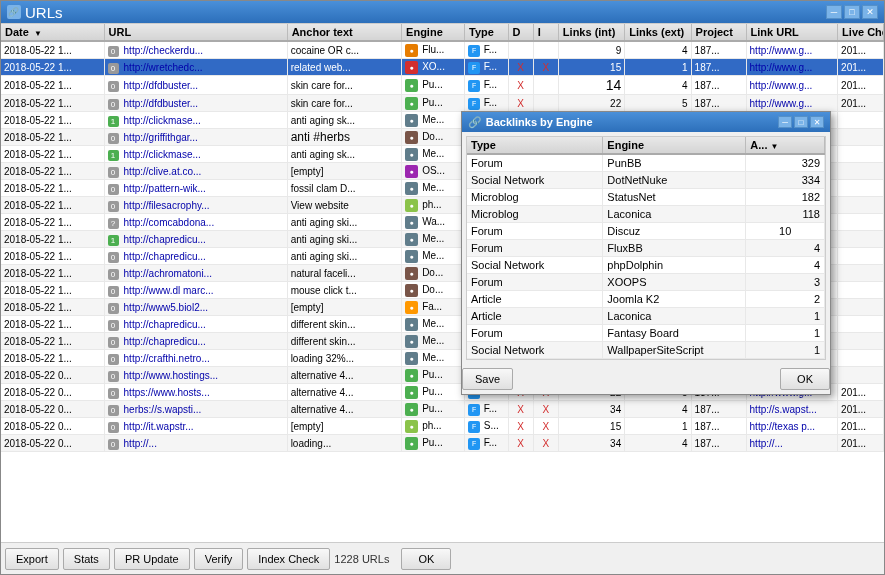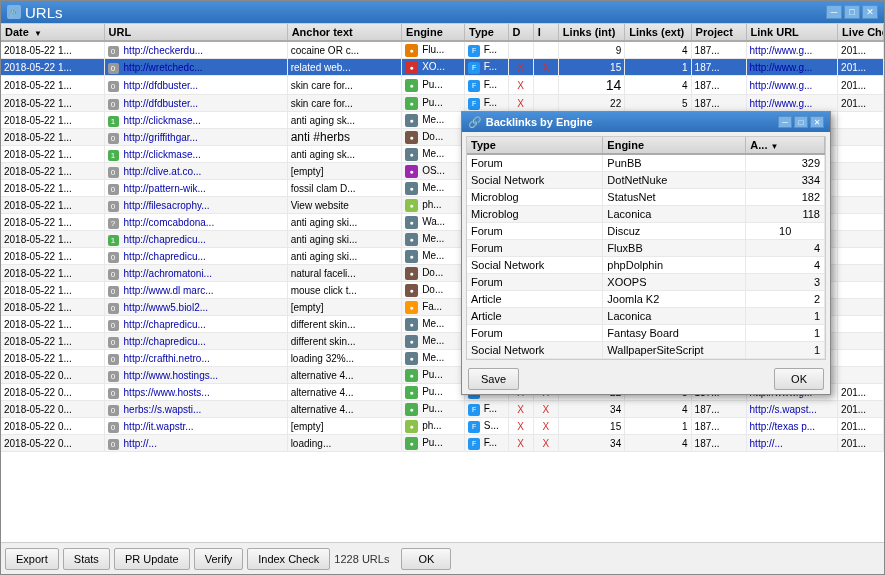--- a/index.html
+++ b/index.html
@@ -245,21 +245,21 @@
       font-size: 11px;
     }
 
     .modal-table tr:nth-child(even) td { background: #f5f5f5; }
     .modal-table tr:nth-child(odd) td { background: #ffffff; }
 
     .modal-footer {
       display: flex;
       justify-content: space-between;
       align-items: center;
-      padding: 4px 6px;
+      padding: 4px 0;
     }
 
     .modal-save-btn {
       height: 22px;
       padding: 0 12px;
       background: linear-gradient(to bottom, #f8f8f8, #e0e0e0);
       border: 1px solid #aaa;
       border-radius: 2px;
       font-size: 11px;
       cursor: pointer;

